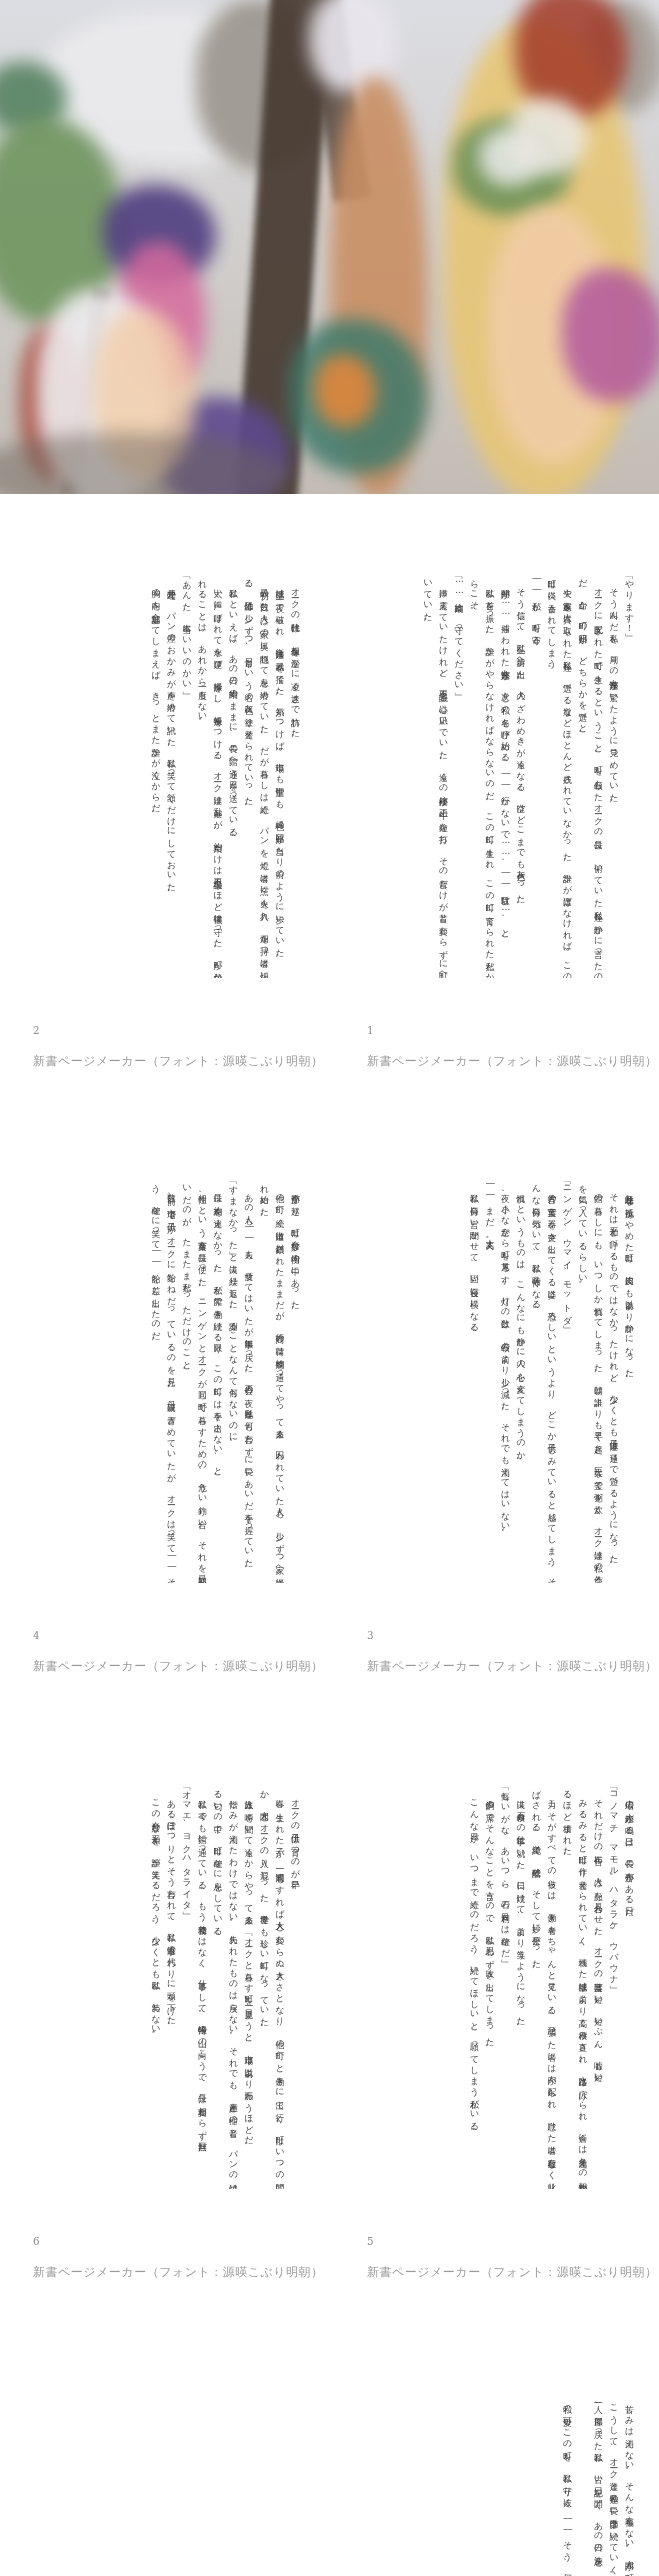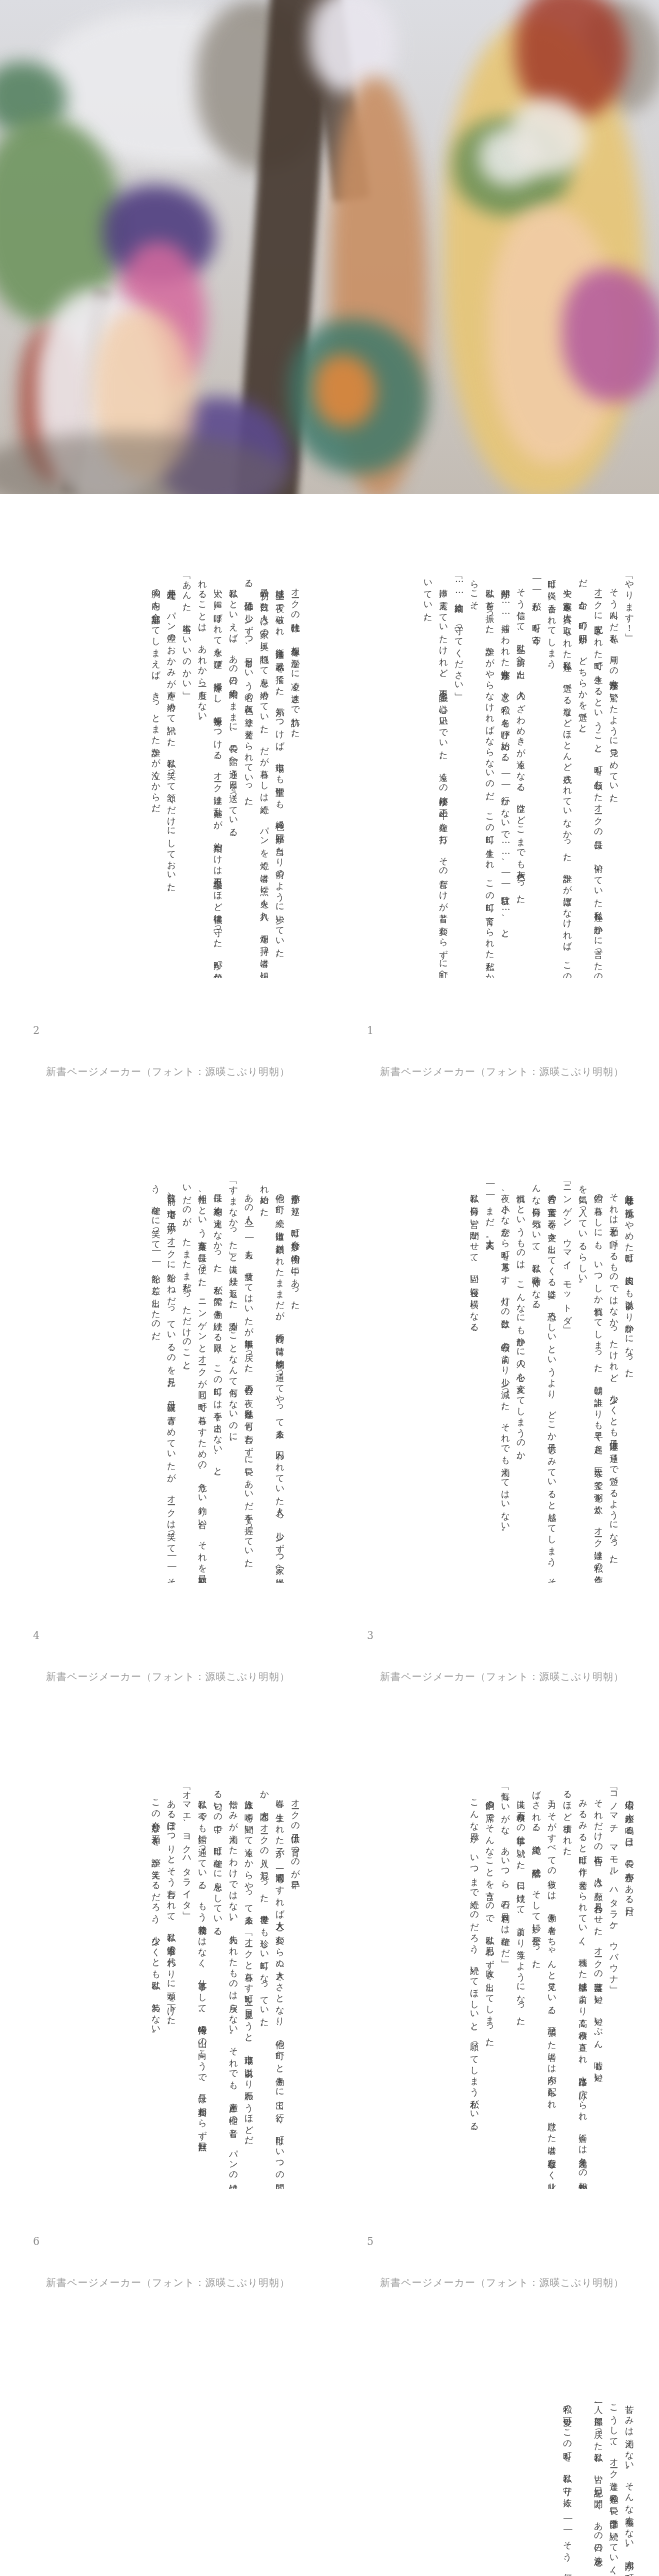--- a/index.html
+++ b/index.html
@@ -48,25 +48,25 @@
   .page-text p.no-indent { text-indent: 0; }
   .page-number {
     position: absolute;
     left: 0;
     top: 451px;
     font-size: 10.3px;
     color: #8d8d8d;
   }
   .page-footer {
     position: absolute;
-    top: 492px;
+    top: 480px;
     left: 0;
     width: 100%;
     text-align: center;
-    font-size: 10px;
+    font-size: 12px;
     letter-spacing: 0.5px;
     color: #9a9a9a;
     white-space: nowrap;
   }
 </style>
 </head>
 <body>
 
 <div class="canvas">
 

